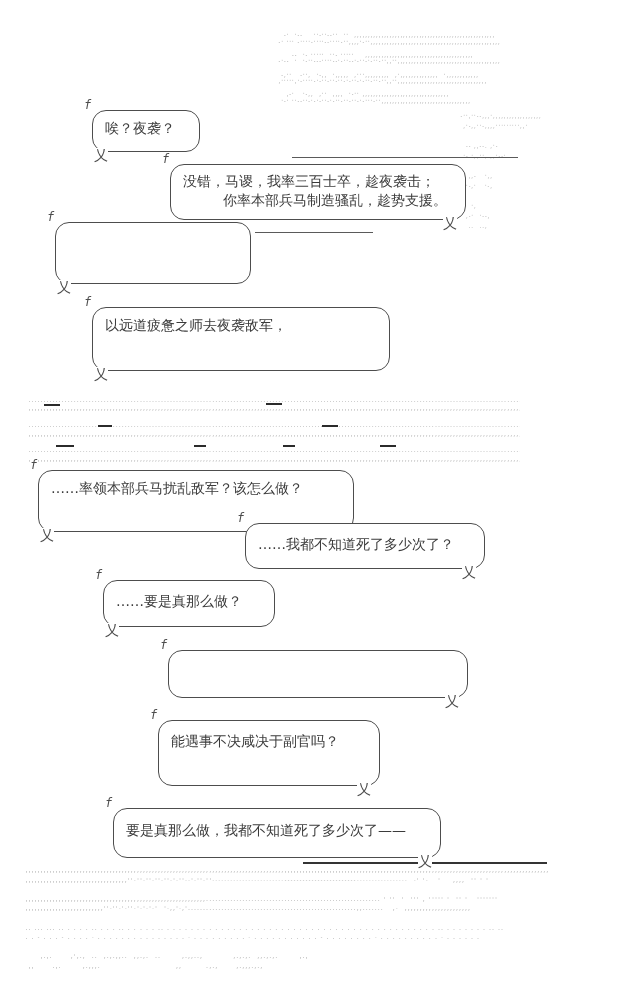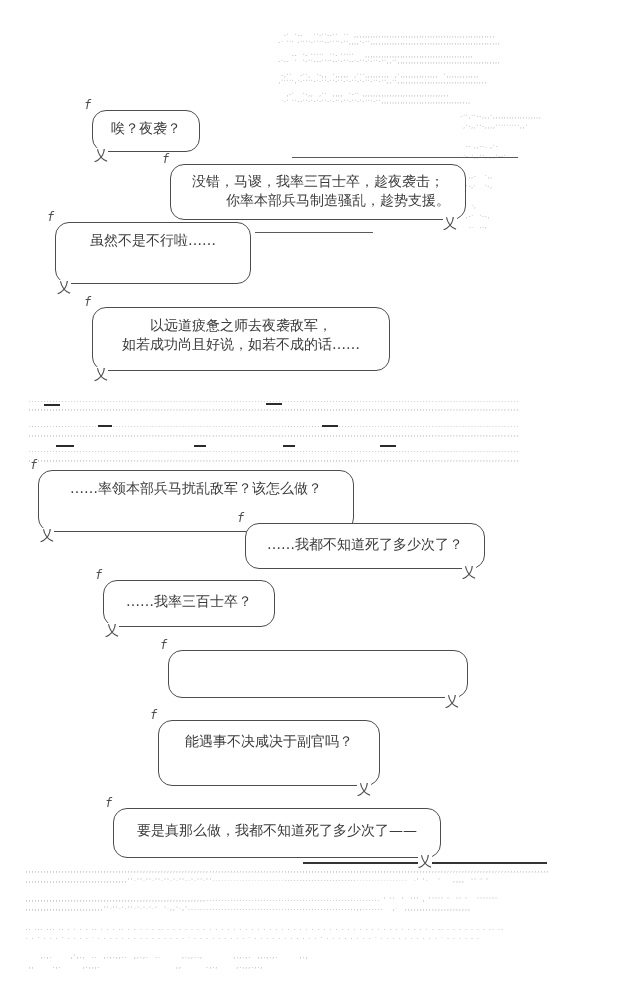--- a/index.html
+++ b/index.html
@@ -19,21 +19,21 @@
   #art-right{left:460px;top:112px;width:92px;height:126px;font-size:4.5px;line-height:10px;color:#a5a5a5;}
   #art-mid{left:28px;top:396px;width:492px;height:68px;font-size:5px;line-height:8.4px;color:#a0a0a0;}
   #art-bottom{left:25px;top:866px;width:524px;height:112px;font-size:5px;line-height:9.6px;color:#9a9a9a;}
 
   
   .bubble{
     position:absolute;box-sizing:border-box;background:#fff;
     border:1.4px solid #4d4d4d;border-radius:14px;
     padding:8px 12px;color:#3b3b3b;font-size:14px;line-height:19px;
   }
-  .bubble .txt{display:block;white-space:nowrap;text-align:center;}
+  .bubble .txt{display:block;white-space:nowrap;}
   .bubble .txt.indent{padding-left:40px;}
   .fmark{
     position:absolute;top:-13px;left:-9px;background:#fff;
     font:italic 12px "DejaVu Sans Mono","Liberation Mono",monospace;color:#4d4d4d;
   }
   .tail{
     position:absolute;bottom:-11px;font-size:14px;line-height:14px;color:#4d4d4d;background:#fff;
   }
   .tail-left .tail{left:1px;}
   .tail-right .tail{right:8px;}
@@ -135,46 +135,44 @@
 
   <div class="bubble tail-right" id="b2">
     <span class="fmark">f</span>
     <span class="txt">没错，马谡，我率三百士卒，趁夜袭击；</span>
     <span class="txt indent">你率本部兵马制造骚乱，趁势支援。</span>
     <span class="tail">乂</span>
   </div>
 
   <div class="bubble tail-left" id="b3">
     <span class="fmark">f</span>
-    <span class="txt">虽然不是不行啦……</span>
     <span class="tail">乂</span>
   </div>
 
   <div class="bubble tail-left" id="b4">
     <span class="fmark">f</span>
     <span class="txt">以远道疲惫之师去夜袭敌军，</span>
-    <span class="txt">如若成功尚且好说，如若不成的话……</span>
     <span class="tail">乂</span>
   </div>
 
   <div class="bubble tail-left" id="b5">
     <span class="fmark">f</span>
     <span class="txt">……率领本部兵马扰乱敌军？该怎么做？</span>
     <span class="tail">乂</span>
   </div>
 
   <div class="bubble tail-right" id="b6">
     <span class="fmark">f</span>
     <span class="txt">……我都不知道死了多少次了？</span>
     <span class="tail">乂</span>
   </div>
 
   <div class="bubble tail-left" id="b7">
     <span class="fmark">f</span>
-    <span class="txt">……我率三百士卒？</span>
+    <span class="txt">……要是真那么做？</span>
     <span class="tail">乂</span>
   </div>
 
   <div class="bubble tail-right" id="b8">
     <span class="fmark">f</span>
     <span class="tail">乂</span>
   </div>
 
   <div class="bubble tail-right" id="b9">
     <span class="fmark">f</span>

